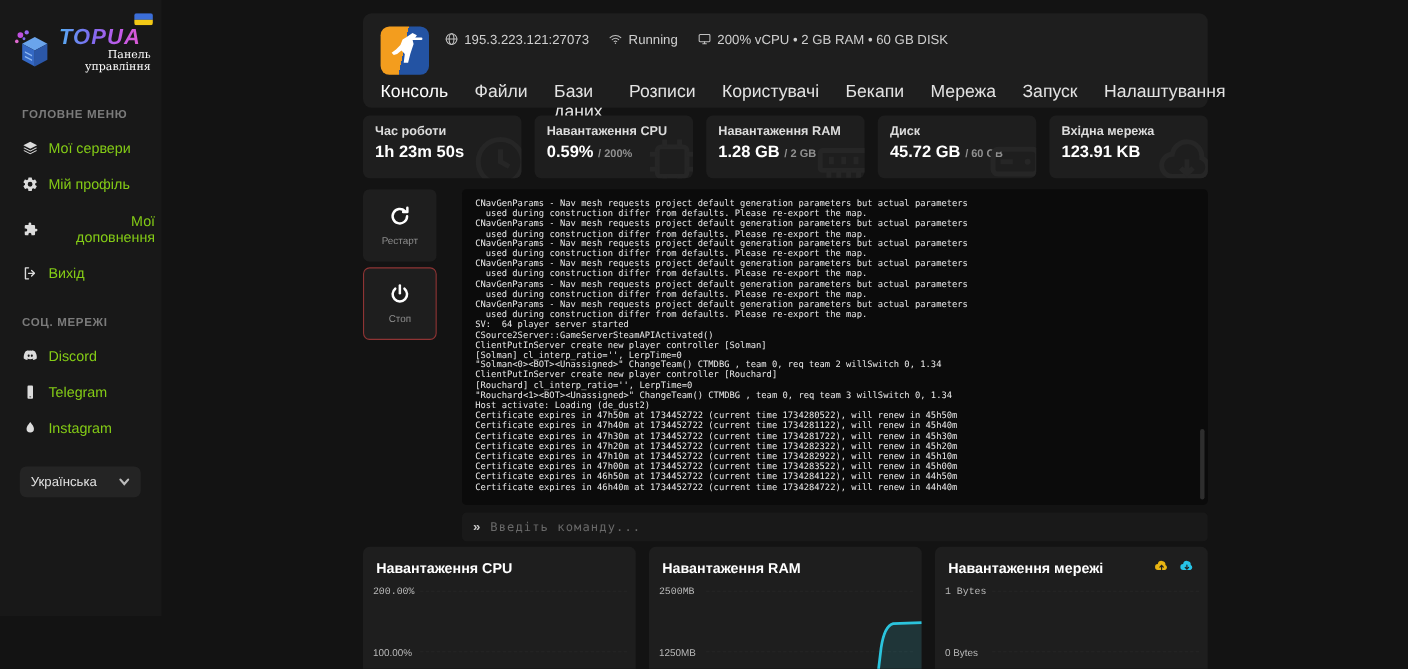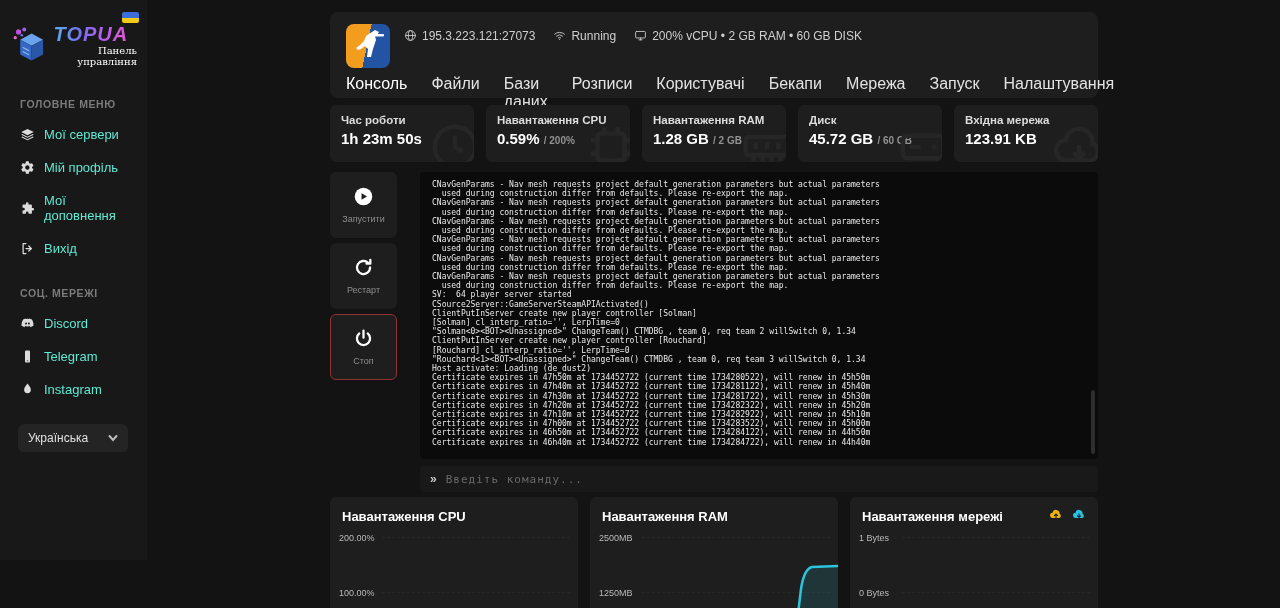--- a/index.html
+++ b/index.html
@@ -21,21 +21,21 @@
     -webkit-background-clip:text; background-clip:text; color:transparent;
     line-height:20px;
   }
   .flag { position:absolute; top:-12px; right:-2px; width:17px; height:11px; border-radius:2px; overflow:hidden; }
   .flag .b { height:6px; background:#3b6ed8; }
   .flag .y { height:5px; background:#f2c916; }
   .tagline { font-family:"DejaVu Serif", serif; font-size:10px; color:#fff; text-align:right; margin-top:1px; }
   .side-section-title { font-size:10.5px; font-weight:700; color:#7b7b7b; letter-spacing:.6px; padding:0 0 0 20px; }
   .t1 { margin-top:30px; }
   .t2 { margin-top:22px; }
-  .side-item { display:flex; align-items:center; gap:9px; padding:9px 6px 9px 20px; font-size:13px; color:#5eead4; cursor:pointer; }
+  .side-item { display:flex; align-items:center; gap:9px; padding:9px 6px 9px 20px; font-size:13px; color:#84cc16; cursor:pointer;text-align:right; }
   .side-item svg { width:15px; height:15px; flex:none; fill:#dcdcdc; }
   .side-item svg.stroked { fill:none; stroke:#dcdcdc; stroke-width:2; stroke-linecap:round; stroke-linejoin:round; }
   .menu-list { margin-top:8px; }
   .lang-select {
     margin:18px 0 0 18px; width:110px; height:28px; background:#242424; border-radius:6px;
     display:flex; align-items:center; justify-content:space-between; padding:0 10px; cursor:pointer;
   }
   .lang-select span { font-size:12px; color:#e0e0e0; }
   .lang-select svg { width:10px; height:10px; fill:none; stroke:#bbb; stroke-width:2; stroke-linecap:round; }
   
@@ -84,21 +84,21 @@
   .command-input {
     background:transparent; border:none; outline:none; flex:1;
     font-family:"DejaVu Sans Mono", monospace; font-size:11px; letter-spacing:1px; color:#bbb;
   }
   .command-input::placeholder { color:#696969; }
   
   .charts-row { display:flex; gap:12px; margin-top:5px; }
   .chart-card { flex:1; background:#1e1e1e; border-radius:6px; height:150px; padding:12px 12px 0; position:relative; overflow:hidden; }
   .chart-title { font-size:13px; font-weight:700; }
   .y-label { position:absolute; left:9px; font-size:9px; color:#b9b9b9; }
-  .y-top { top:36px; }
+  .y-top { top:36px;font-family:Liberation Mono, monospace; }
   .y-mid { top:91px; }
   .gridline { position:absolute; left:52px; right:8px; border-top:1px dashed #262626; }
   .g1 { top:40px; } .g2 { top:95px; }
   .chart-svg { position:absolute; left:0; top:0; width:100%; height:150px; }
   .net-legend { position:absolute; top:10px; right:12px; display:flex; gap:9px; }
   .net-legend svg { width:14px; height:14px; }
 </style>
 </head>
 <body>
 
@@ -282,27 +282,20 @@
       <div class="stat-watermark"><svg viewBox="0 0 24 24">
             <path d="M6.5 18a4.5 4.5 0 01-.4-9A6 6 0 0118 10.5 4 4 0 0117.5 18z"></path>
             <path d="M12 11v6M9.5 14.5L12 17l2.5-2.5"></path>
           </svg></div>
     </div>
   </section>
 
   <section class="console-section">
     <div class="controls-col">
       <div class="control-card">
-        <svg viewBox="0 0 24 24">
-            <circle cx="12" cy="12" r="10" fill="#fff"></circle>
-            <path d="M9.8 8.3l6.2 3.7-6.2 3.7z" fill="#1e1e1e"></path>
-          </svg>
-        <div class="control-label">Запустити</div>
-      </div>
-      <div class="control-card">
         <svg viewBox="0 0 24 24" fill="none" stroke="#fff" stroke-width="2.6" stroke-linecap="round">
             <path d="M19.5 12a7.5 7.5 0 11-2.2-5.3"></path>
             <path d="M19.8 3.2v4.4h-4.4" stroke-linejoin="round"></path>
           </svg>
         <div class="control-label">Рестарт</div>
       </div>
       <div class="control-card danger">
         <svg viewBox="0 0 24 24" fill="none" stroke="#fff" stroke-width="2.6" stroke-linecap="round">
             <path d="M12 3v8"></path>
             <path d="M7.2 6.2a7.5 7.5 0 109.6 0"></path>

